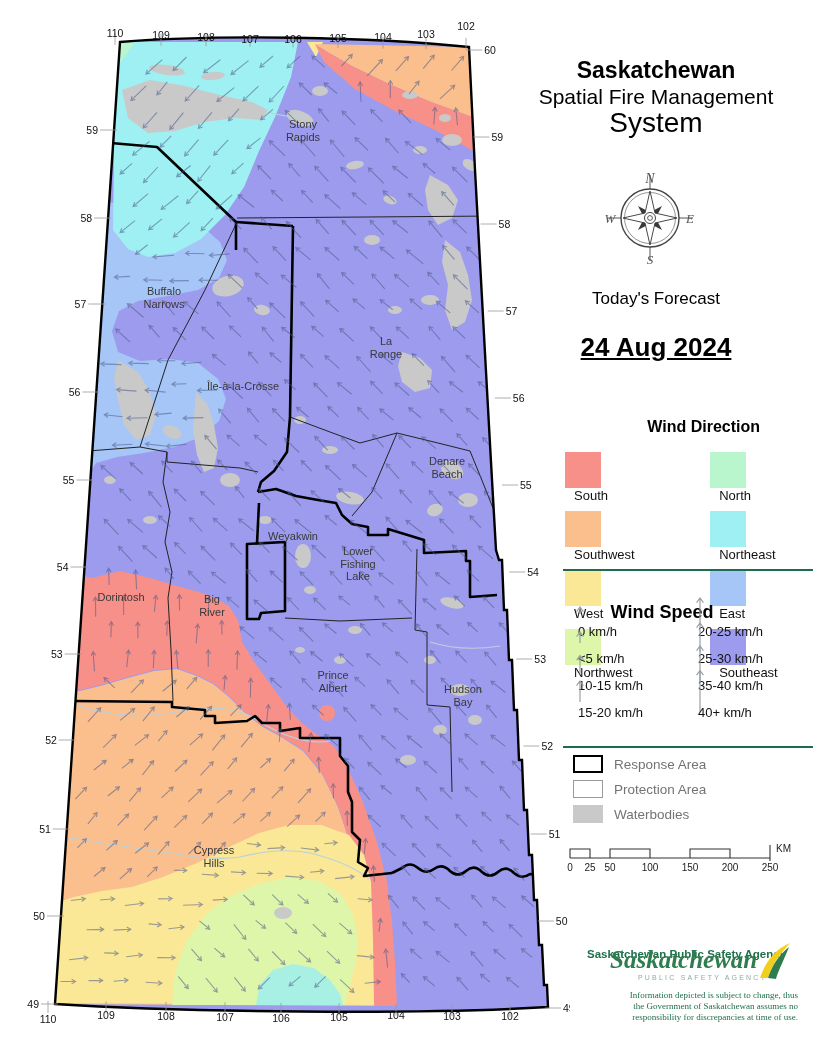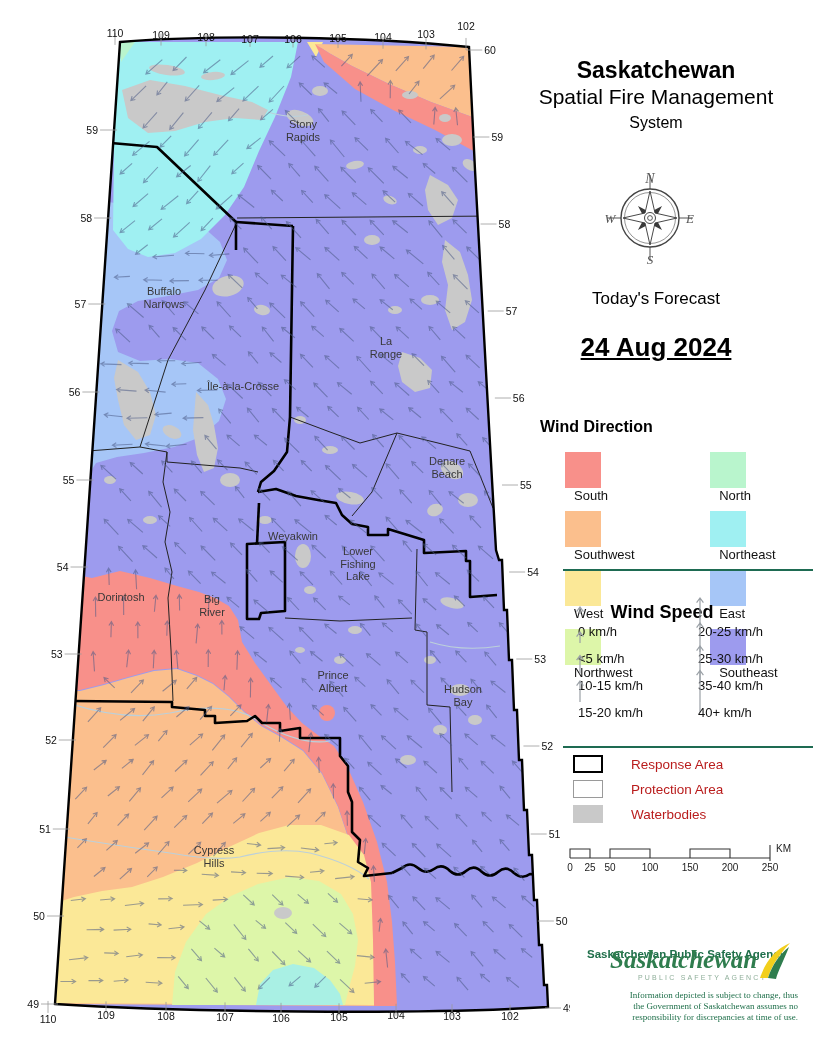--- a/index.html
+++ b/index.html
@@ -2,46 +2,46 @@
 <html><head>
 <meta charset="utf-8">
 <style>
   html,body{margin:0;padding:0;width:816px;height:1056px;background:#fff;
     font-family:"Liberation Sans",sans-serif;position:relative;overflow:hidden;}
   #map{position:absolute;left:0;top:0;z-index:1;}
   .panel-el{position:absolute;z-index:2;}
   .title-block{left:516px;top:56px;width:280px;text-align:center;color:#000;}
   .title-l1{font-size:23px;font-weight:bold;line-height:28px;}
   .title-l2{font-size:21px;line-height:26px;}
-  .title-l3{font-size:16px;line-height:26px;}
+  .title-l3{font-size:28px;line-height:26px;}
   .forecast{left:536px;top:288px;width:240px;text-align:center;}
   .forecast-h{font-size:17px;font-weight:normal;line-height:22px;}
   .forecast-date{font-size:26px;font-weight:bold;margin-top:22px;text-decoration:underline;}
-  .wd-heading{left:540px;top:418px;width:220px;text-align:left;font-size:16px;font-weight:bold;}
+  .wd-heading{left:540px;top:418px;width:220px;text-align:right;font-size:16px;font-weight:bold;}
   .wd-grid{left:565px;top:452px;width:245px;}
   .wd-row{display:flex;margin-bottom:8px;}
   .wd-cell{display:flex;align-items:flex-start;width:160px;flex-direction:column;}
   .wd-cell.c2{width:110px;}
   .wd-swatch{width:36px;height:17px;flex:0 0 36px;}
   .wd-label{font-size:13px;margin-left:9px;color:#111;}
   .sep{height:0;border-top:2px solid #1E6B52;left:563px;width:250px;}
   .ws-heading{left:552px;top:602px;width:220px;text-align:center;font-size:18px;font-weight:bold;}
   .ws-grid{left:572px;top:604px;width:238px;}
   .ws-row{display:flex;height:27px;align-items:center;}
   .ws-cell{display:flex;align-items:flex-start;width:120px;flex-direction:column;}
   .ws-cell.c2{width:118px;}
   .ws-arrow{width:16px;height:27px;overflow:visible;flex:0 0 16px;}
   .ws-label{font-size:13px;margin-left:6px;color:#111;white-space:nowrap;}
   .al-grid{left:573px;top:755px;}
   .al-row{display:flex;align-items:center;margin-bottom:7px;}
   .al-box{width:30px;height:18px;background:#fff;box-sizing:border-box;}
   .al-box.response{border:2.5px solid #000;}
   .al-box.protection{border:1px solid #9a9a9a;}
   .al-box.water{background:#C9C9C9;}
-  .al-label{font-size:13.5px;margin-left:28px;color:#b91c1c;}
+  .al-label{font-size:13.5px;margin-left:11px;color:#737373;}
   .agency{left:540px;top:914px;width:246px;text-align:right;font-size:11.5px;font-weight:bold;line-height:16px;white-space:pre;}
   .disclaimer{left:556px;top:990px;width:242px;text-align:right;font-size:9px;line-height:10.8px;font-family:Liberation Serif, serif;}
 </style>
 </head>
 <body>
 
 <svg id="map" width="570" height="1056" viewBox="0 0 570 1056">
     <defs>
       <clipPath id="prov">
         <path d="M120,42 C220,34 370,37 469,47 L475,170 L481,280 L487,390 L492,480 L496,550 L499,560 L502,560 L504,610 L507,610 L509,660 L512,660 L514,710 L517,710 L519,760 L522,760 L524,810 L527,810 L529,855 L532,855 L534,900 L537,900 L539,945 L542,945 L544,985 L547,985 L548,1007 C420,1015 180,1012 55,1004 Z"></path>

